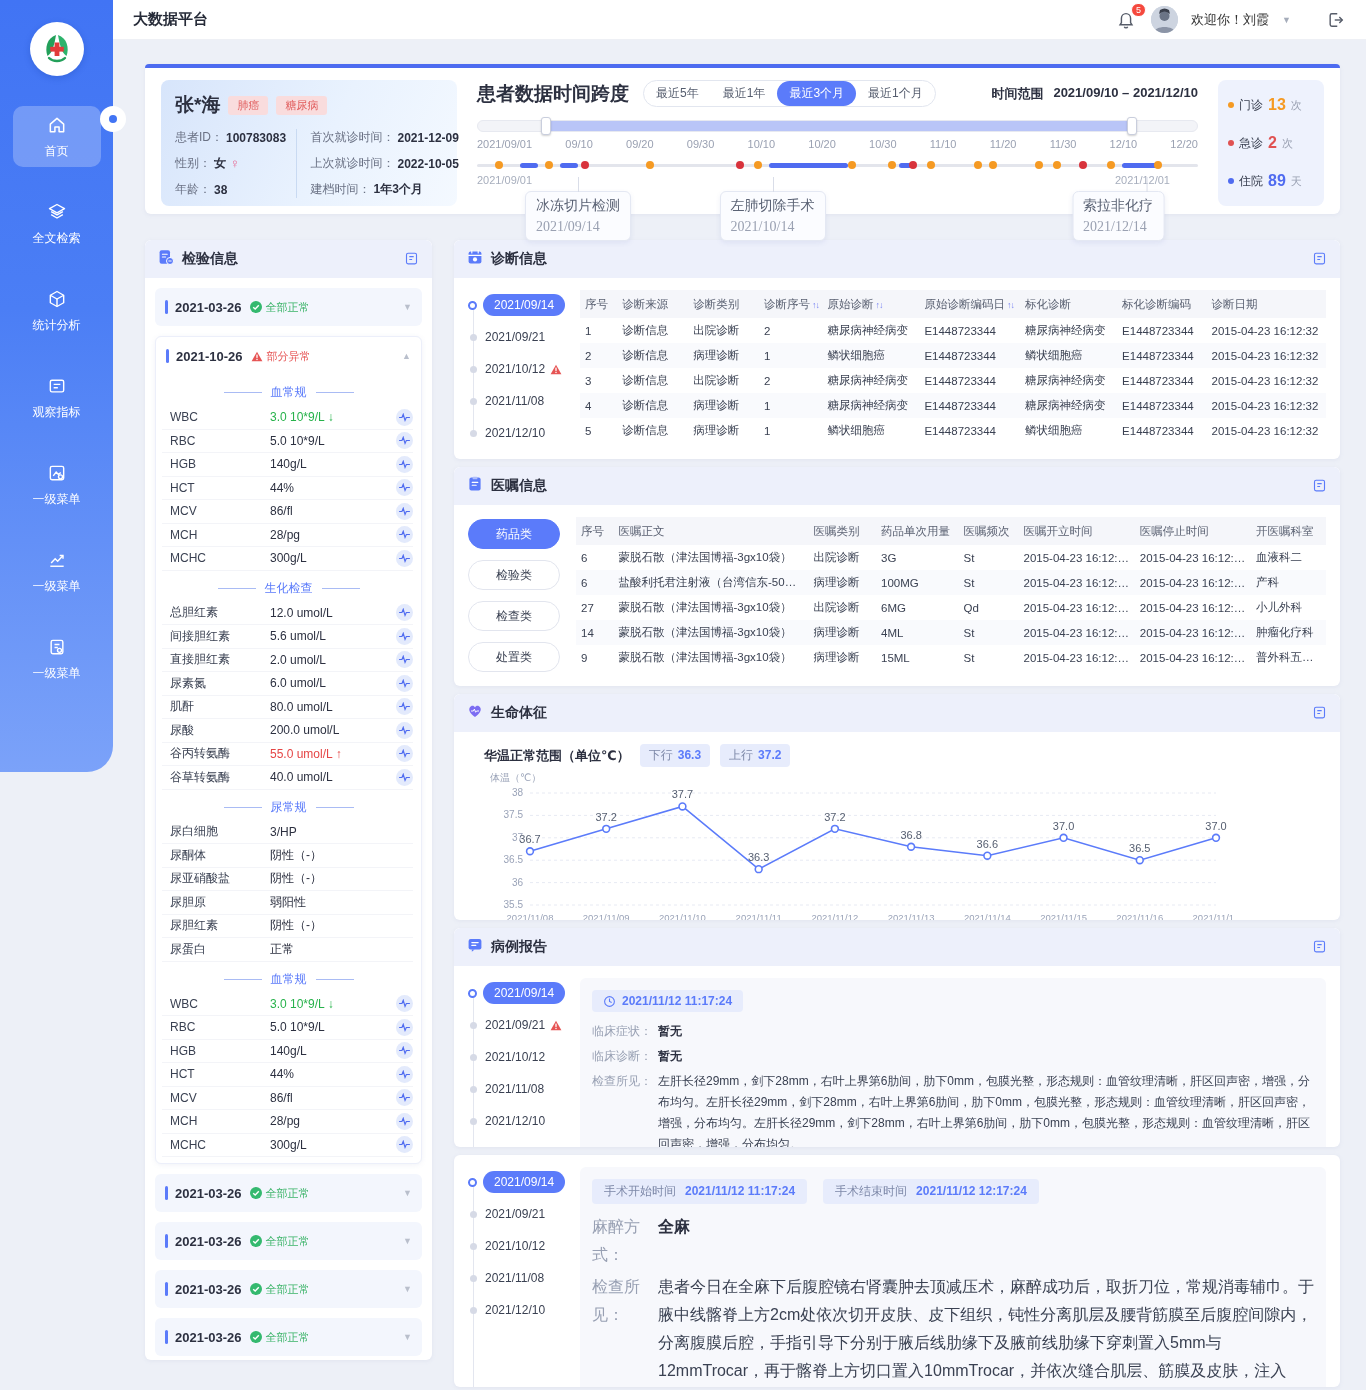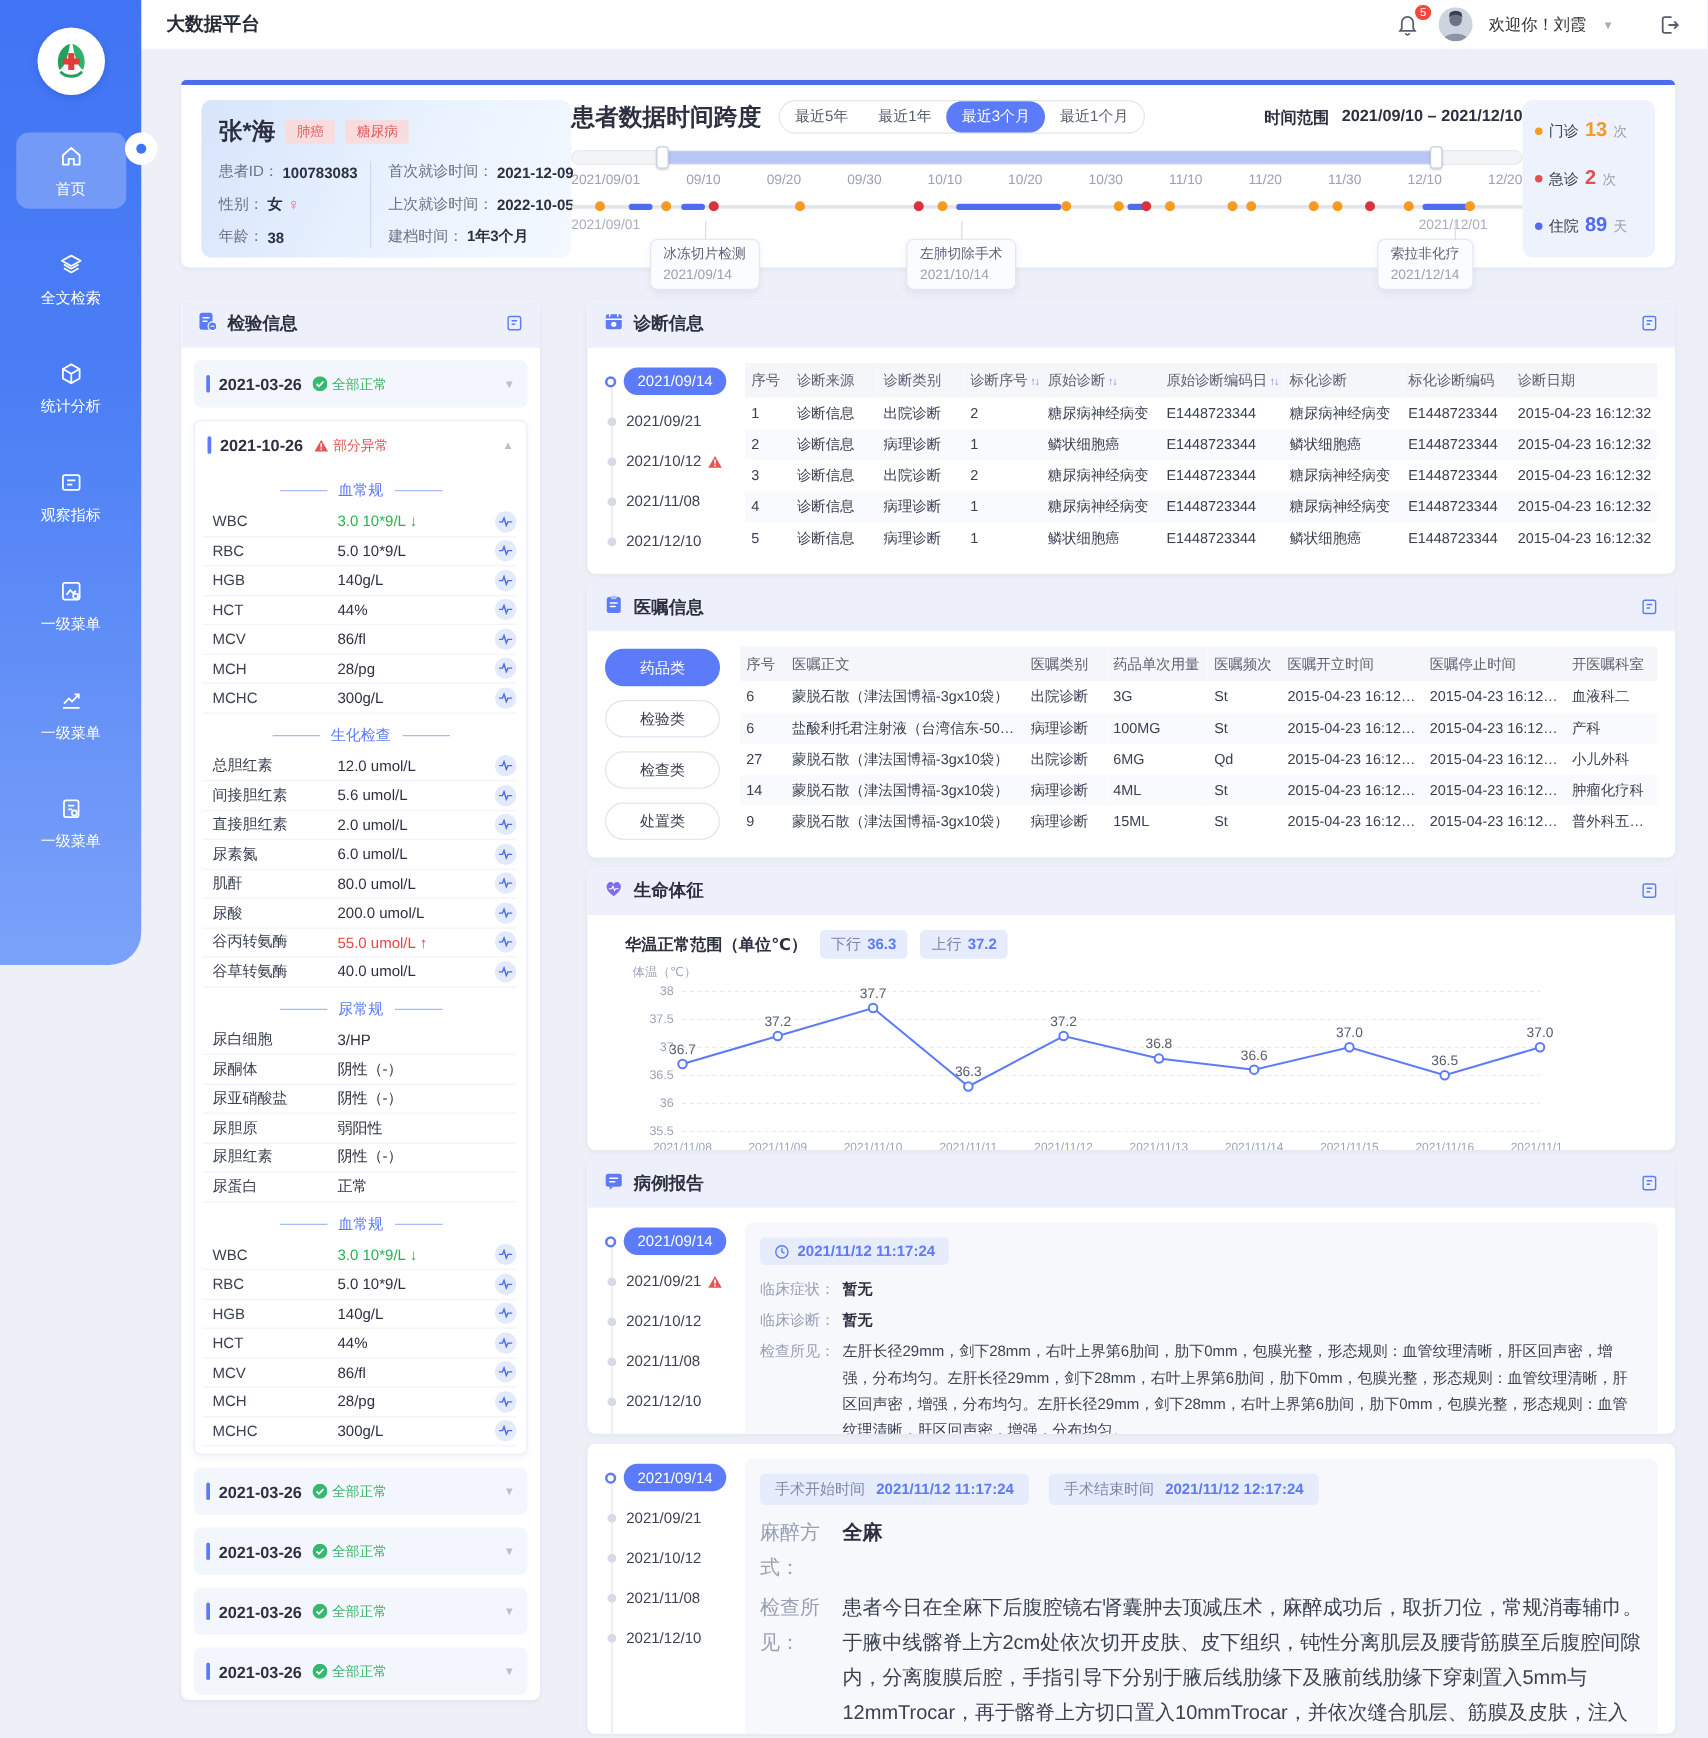--- a/index.html
+++ b/index.html
@@ -32,21 +32,21 @@
   .welcome { font-size: 13px; color: #333; cursor: pointer; }
   .caret { color: #a5acba; font-size: 9px; cursor: pointer; }
   .logout-btn { margin-left: 22px; cursor: pointer; height: 20px; }
 
   
   .content { position: absolute; left: 113px; top: 40px; right: 0; bottom: 0; padding: 24px 26px 0 32px; }
   .card-shadow { box-shadow: 0 1px 4px rgba(140,152,190,.12); }
 
   
   .summary-card { position: relative; background: #fff; border-radius: 6px; height: 150px;
-    padding: 16px 16px 8px; display: flex; }
+    padding: 16px 16px 8px; display: flex; gap: 20px; }
   .summary-card::before { content: ""; position: absolute; top: 0; left: 0; right: 0; height: 4px;
     background: #4d6bf0; border-radius: 6px 6px 0 0; }
   .patient-box { width: 296px; flex-shrink: 0; border-radius: 8px; padding: 12px 14px;
     background: linear-gradient(115deg, #d7e5fb 0%, #e9f2fe 55%, #f4f9ff 100%); }
   .p-name-row { display: flex; align-items: center; gap: 8px; margin-bottom: 11px; }
   .p-name { font-size: 19px; font-weight: bold; color: #2c3040; }
   .p-tag { background: #f9dcdd; color: #e05a5a; font-size: 11px; padding: 2px 9px; border-radius: 3px; }
   .p-grid { display: flex; font-size: 12px; }
   .p-col { display: flex; flex-direction: column; gap: 9px; }
   .p-col.c1 { width: 136px; border-right: 1px solid #c9daf2; margin-right: 14px; }
@@ -73,36 +73,36 @@
   .ev-base { position: absolute; left: 0; right: 0; top: 2px; height: 3px; background: #e3e5ec; border-radius: 2px; }
   .ev-seg { position: absolute; top: 1px; height: 5px; background: #4f6bf0; border-radius: 3px; }
   .ev-dot { position: absolute; top: -1px; width: 8px; height: 8px; border-radius: 50%; transform: translateX(-4px); }
   .ev-dot.outpatient { background: #f59a23; }
   .ev-dot.emergency { background: #d8333c; }
   .ev-lbls { position: relative; height: 14px; margin-top: 5px; font-size: 11px; color: #a7aebd; }
   .ev-start { position: absolute; left: 0; }
   .ev-end { position: absolute; right: 28px; }
   .milestones { position: relative; height: 40px; }
   .ttip { position: absolute; top: 3px; transform: translateX(-50%); background: #fbfcff; border: 1px solid #e4e8f3;
-    border-radius: 6px; padding: 3px 10px; font-size: 11px; color: #5b6375; line-height: 1.5; white-space: nowrap;
-    box-shadow: 0 2px 5px rgba(90,110,180,.10); }
+    border-radius: 6px; padding: 3px 10px; font-size: 14px; color: #5b6375; line-height: 1.5; white-space: nowrap;
+    box-shadow: 0 2px 5px rgba(90,110,180,.10); font-family: Liberation Serif, serif; }
   .ttip::before { content: ""; position: absolute; top: -15px; left: 50%; width: 1px; height: 15px; background: #d9dde8; }
   .ttip.right { transform: translateX(-82%); }
   .ttip.right::before { left: 82%; }
   .ttip .td { color: #9aa1b2; }
 
   .stats-box { width: 106px; flex-shrink: 0; background: #eef2fd; border-radius: 8px; padding: 16px 10px;
     display: flex; flex-direction: column; justify-content: space-between; }
   .stat { display: flex; align-items: center; gap: 5px; font-size: 12px; color: #3a4152; }
   .stat .dot { width: 6px; height: 6px; border-radius: 50%; flex-shrink: 0; }
   .stat .num { font-size: 16px; font-weight: bold; }
   .stat .unit { color: #9aa1b2; font-size: 11px; }
 
   
-  .cols { display: flex; gap: 38px; margin-top: 26px; }
+  .cols { display: flex; gap: 22px; margin-top: 26px; }
   .lab-card { width: 287px; flex-shrink: 0; background: #fff; border-radius: 6px; height: 1120px; overflow: hidden; }
   .main-col { flex: 1; display: flex; flex-direction: column; gap: 8px; }
   .sec-head { height: 38px; background: #edf0fb; display: flex; align-items: center; padding: 0 13px; gap: 8px;
     border-radius: 6px 6px 0 0; }
   .sec-title { font-size: 14px; font-weight: bold; color: #2c3040; }
   .sec-note { margin-left: auto; cursor: pointer; height: 16px; }
   .card { background: #fff; border-radius: 6px; overflow: hidden; }
   .card-body { padding: 12px 14px; display: flex; }
 
   

